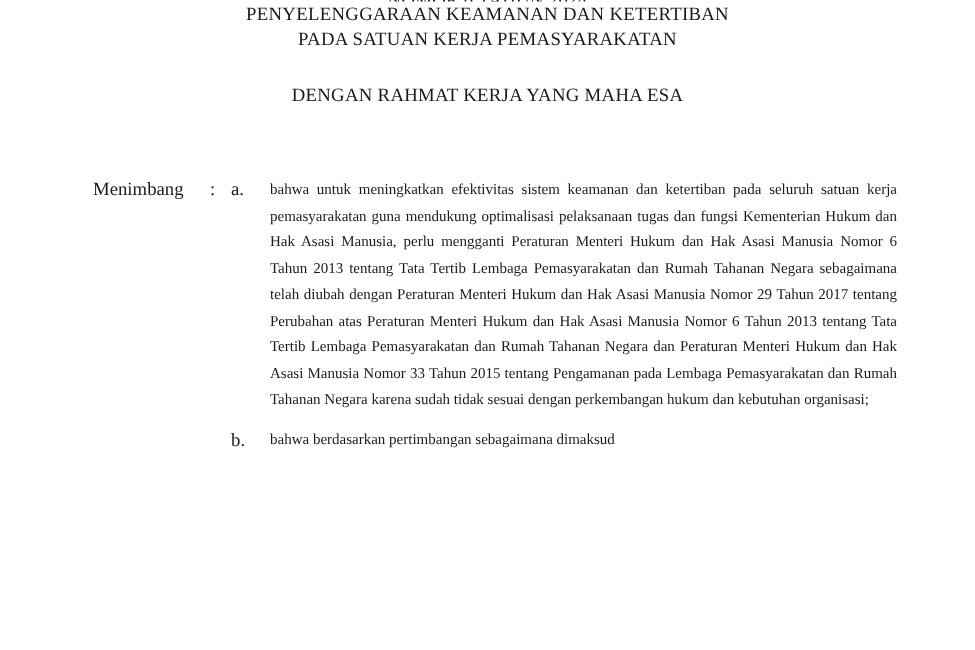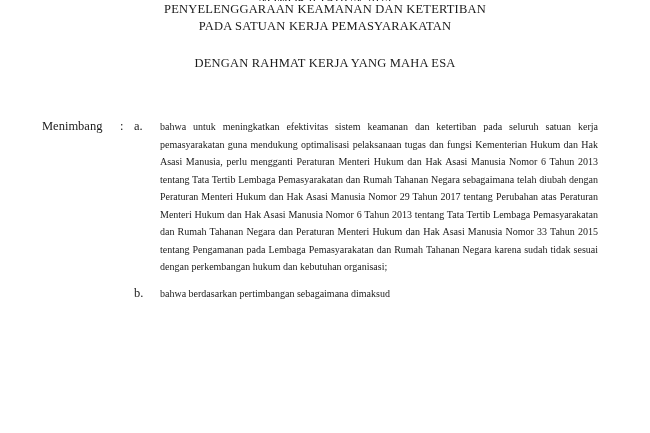--- a/index.html
+++ b/index.html
@@ -40,21 +40,21 @@
     top: -8px;
     margin-bottom: -8px;
   }
   .gap-m { height: 20px; }
   .gap-l { height: 22px; }
 
   .considering {
     margin-top: 24px;
     display: flex;
     align-items: flex-start;
-    padding-left: 42px;
+    padding-left: 62px;
     padding-right: 52px;
   }
   .cons-label {
     width: 78px;
     flex: 0 0 78px;
     font-size: 12.5px;
     line-height: 17.5px;
   }
   .cons-colon {
     width: 14px;

